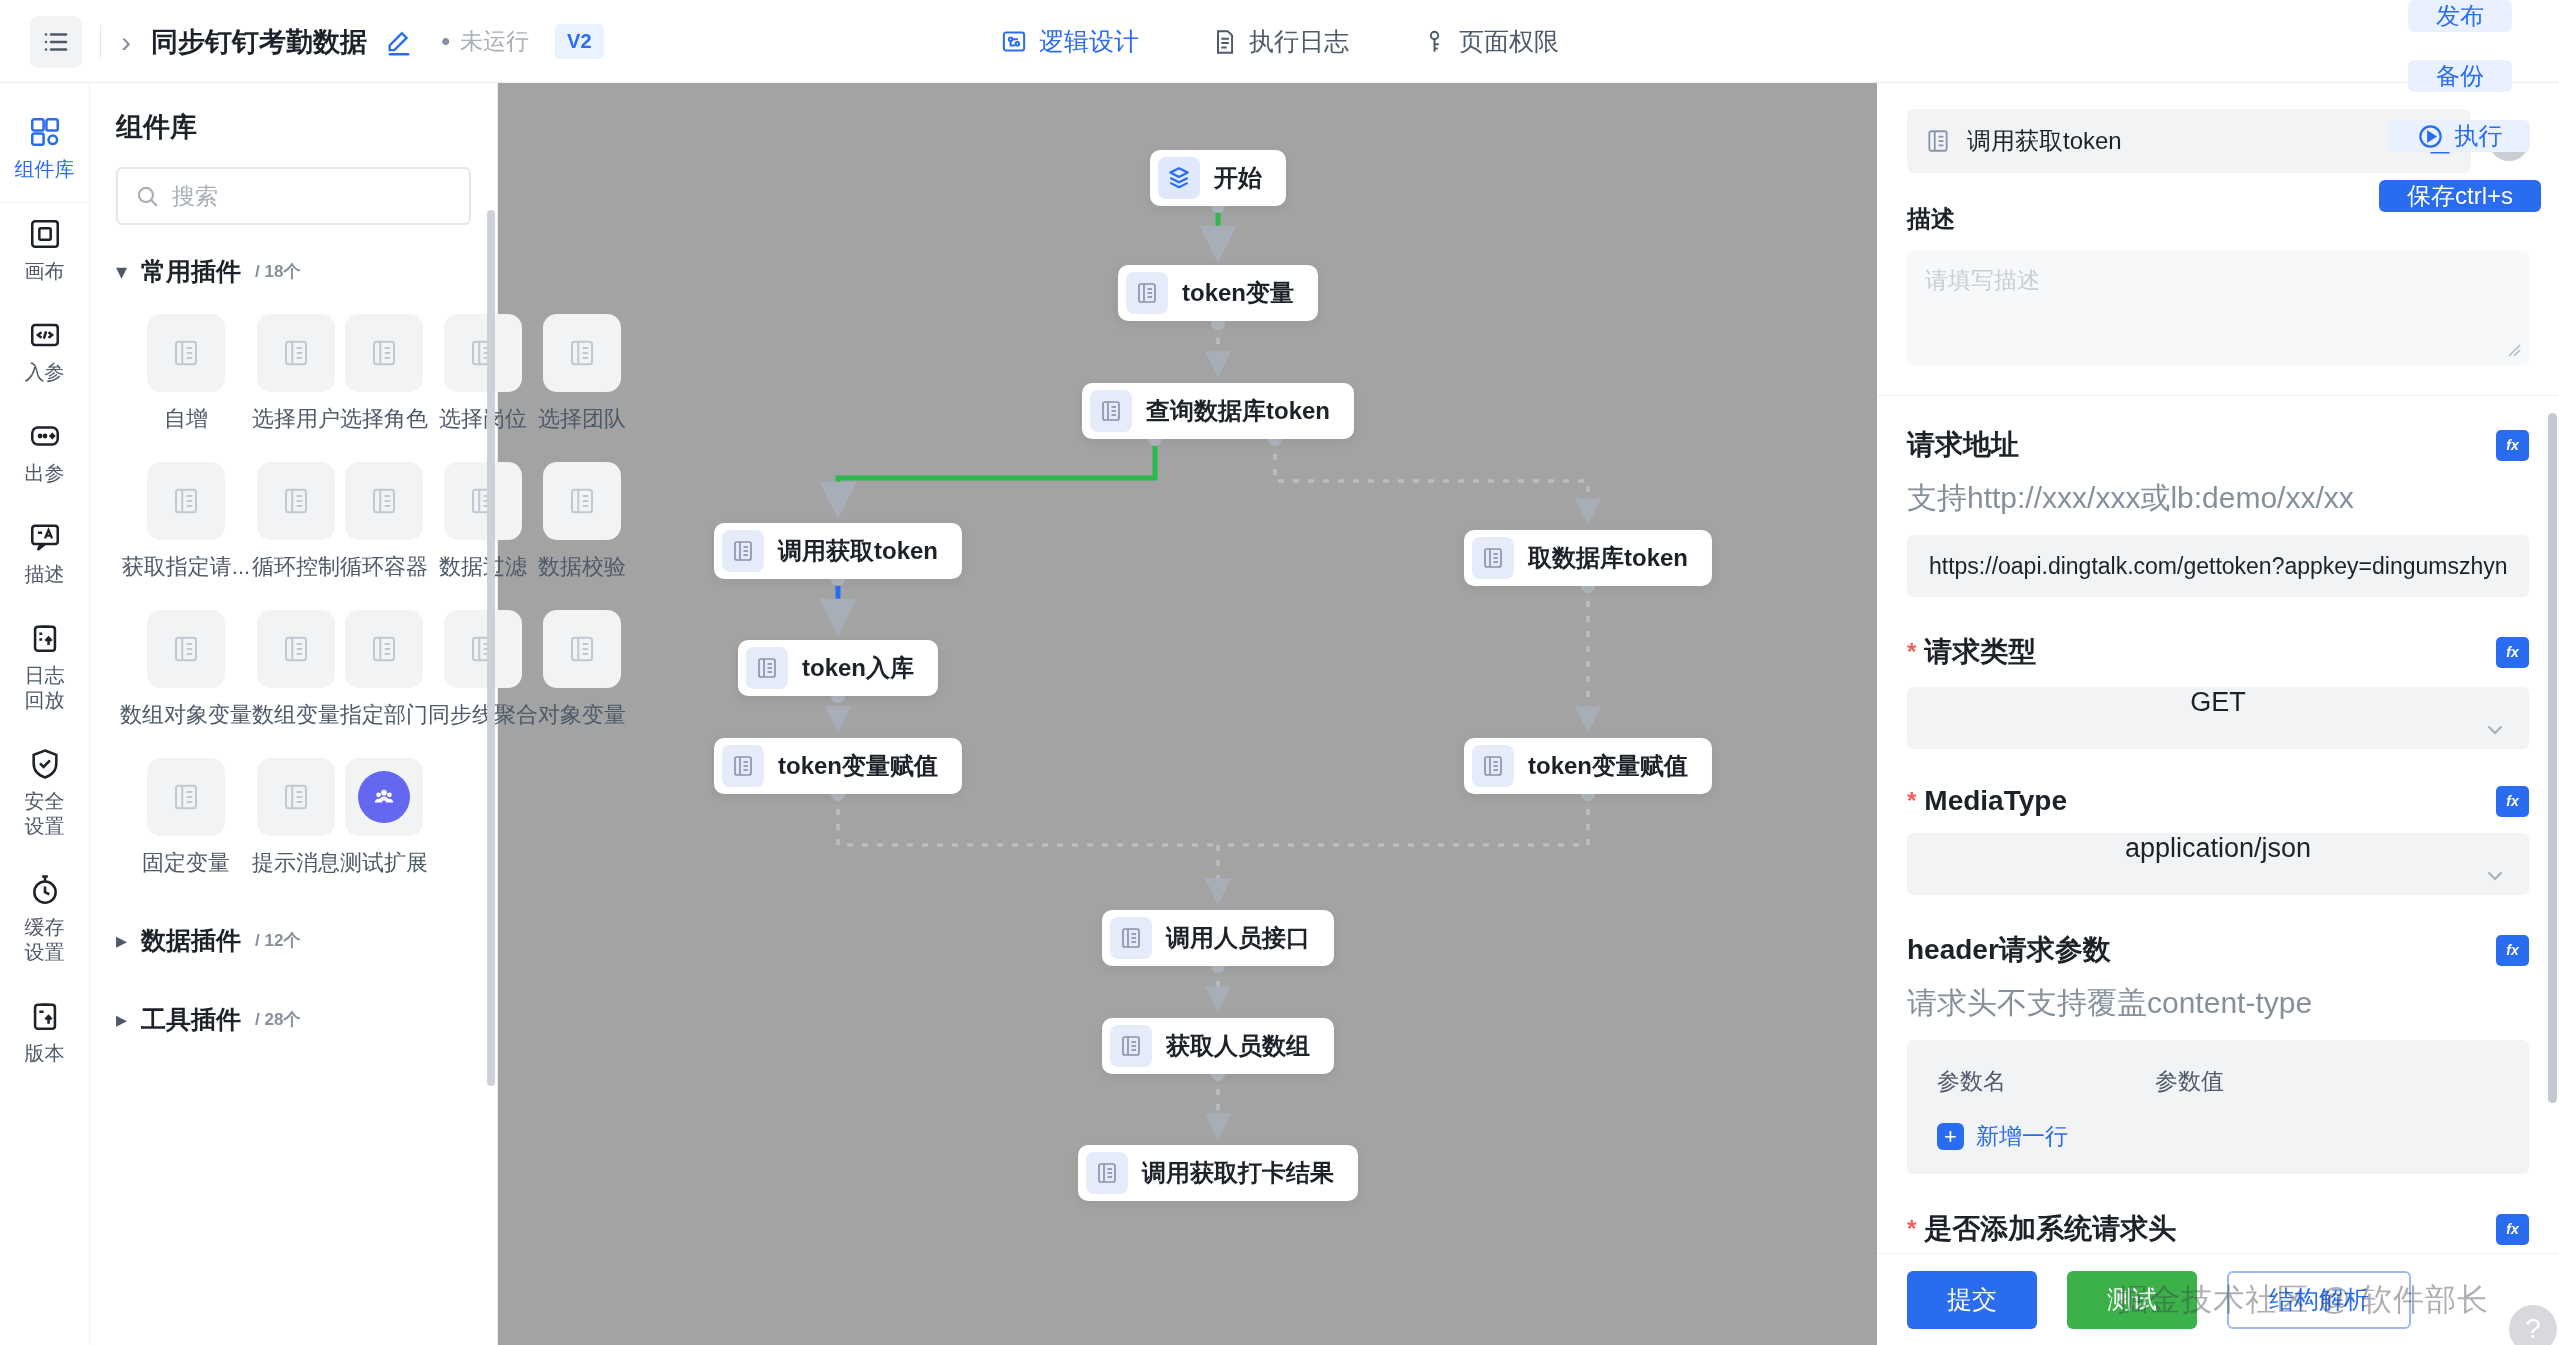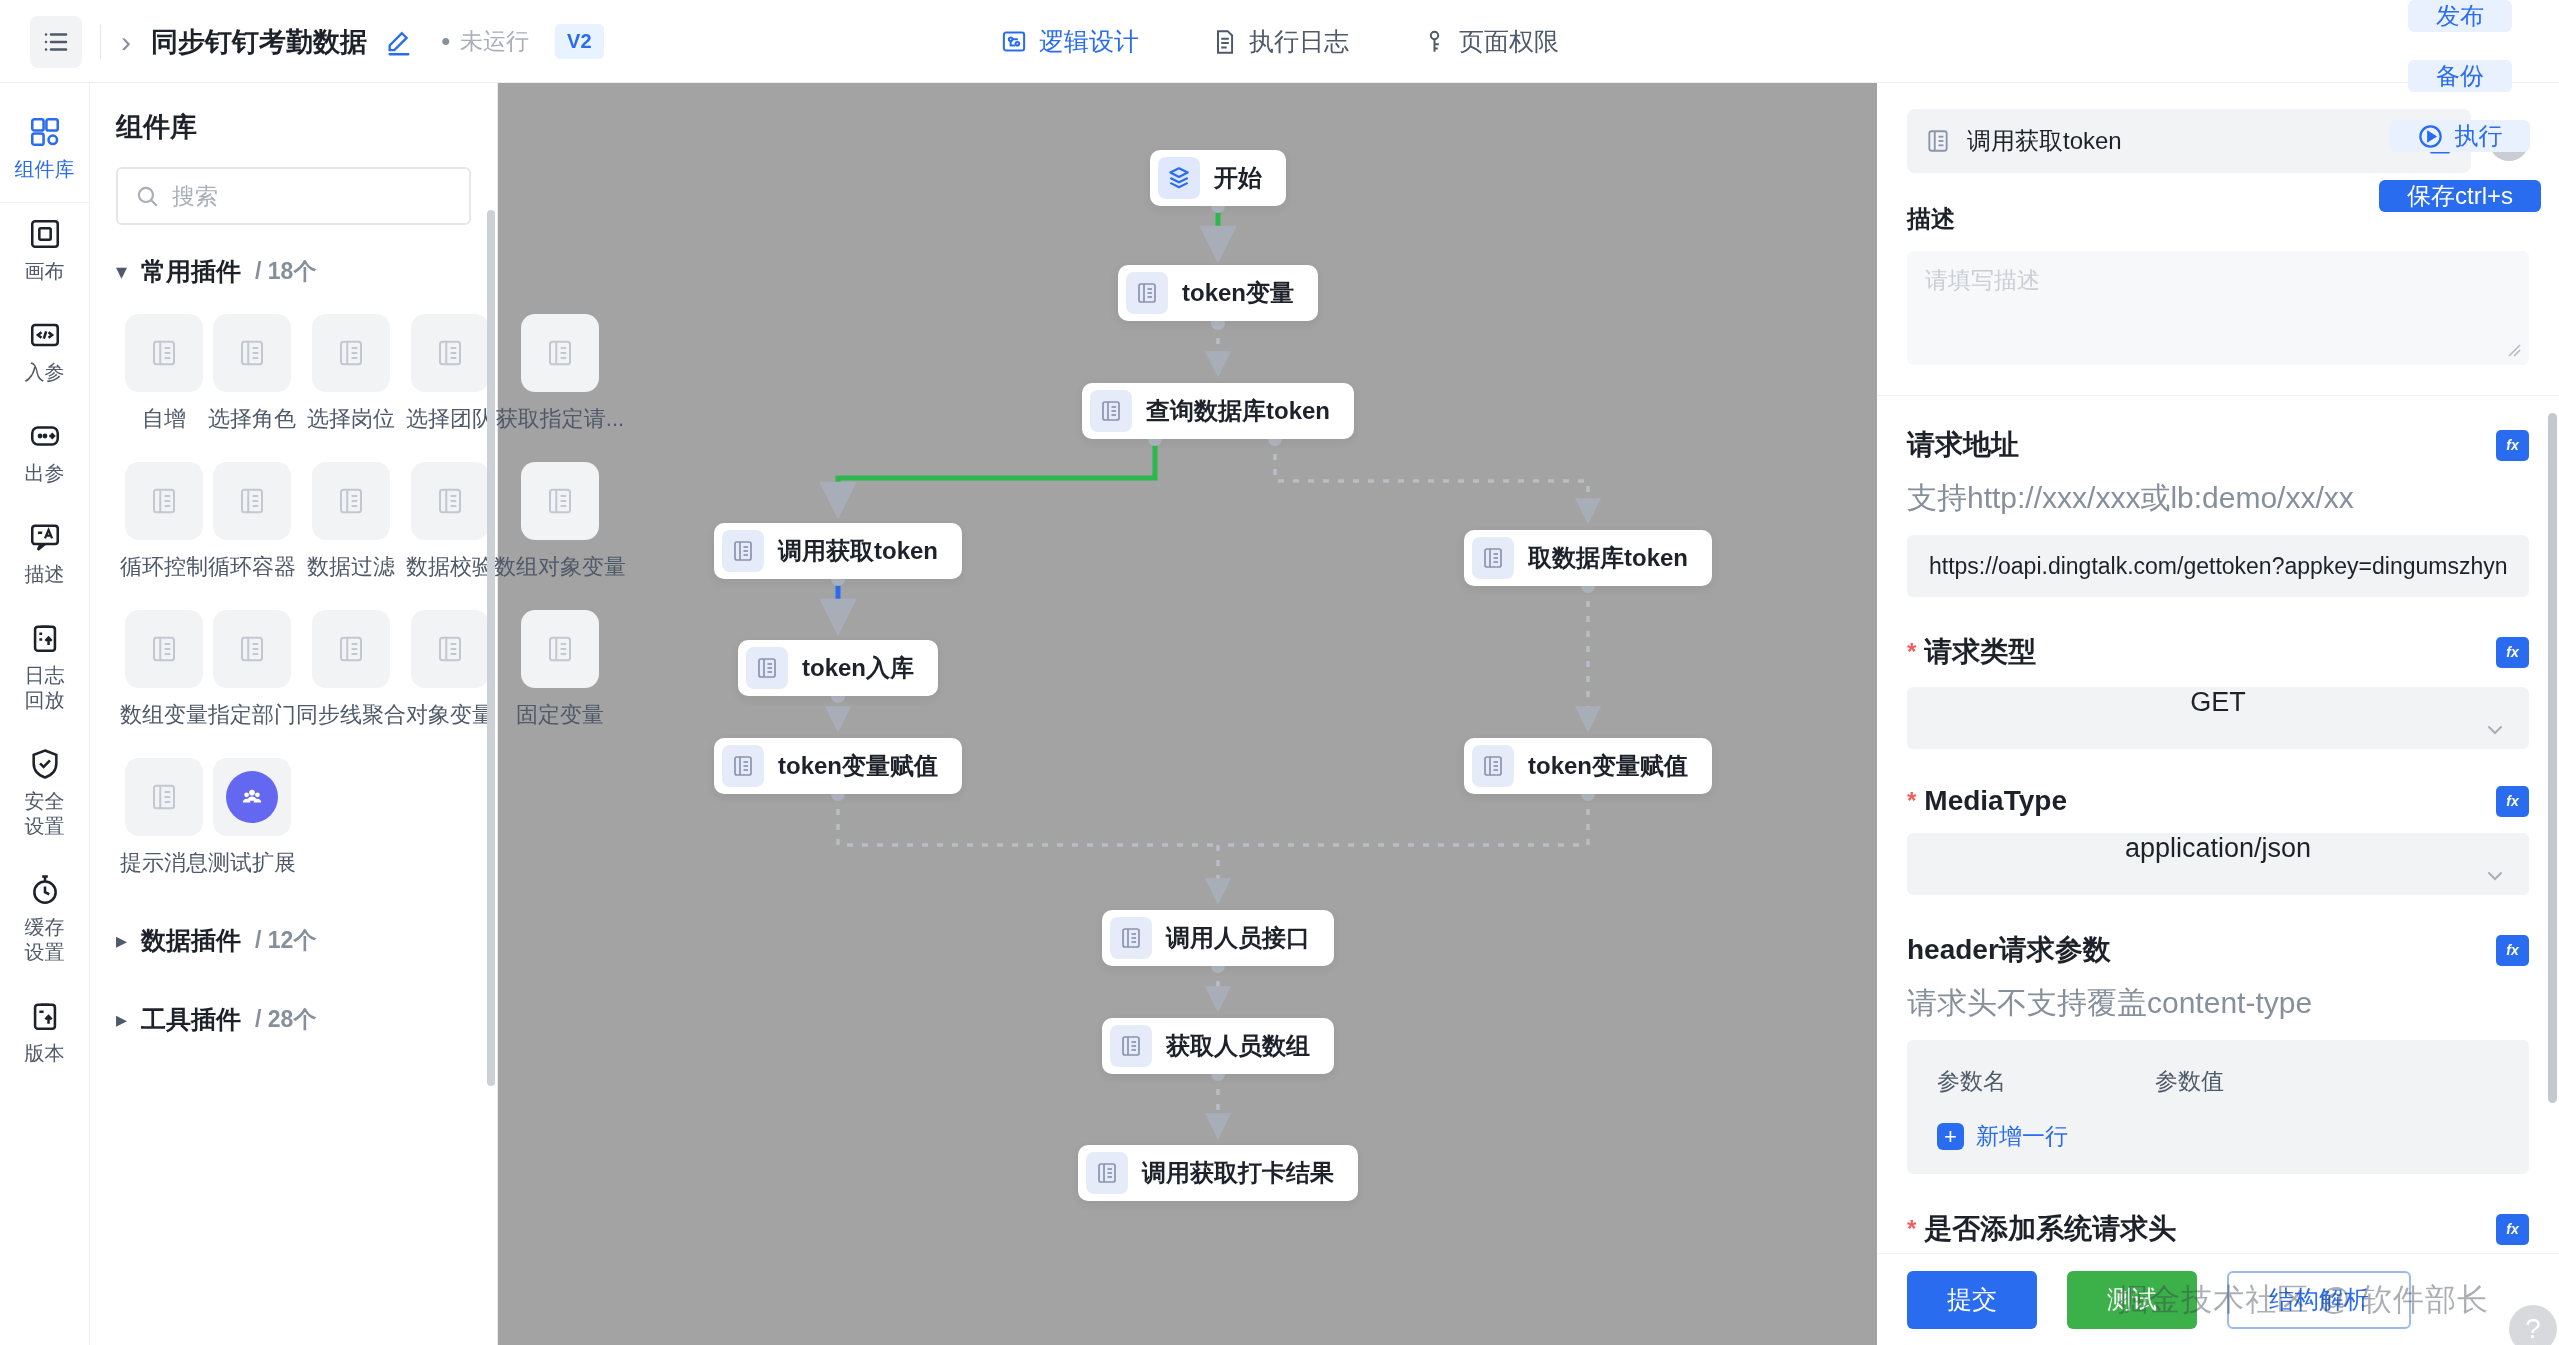--- a/index.html
+++ b/index.html
@@ -48,21 +48,21 @@
     border-right:1px solid #e8eaed; z-index:20; }
   .panel h2 { font-size:27px; font-weight:bold; color:#1d2129; margin:26px 0 22px 26px; }
   .search { margin:0 26px; height:58px; border:2px solid #e5e6eb; border-radius:6px;
     display:flex; align-items:center; gap:12px; padding:0 16px; background:#fff; }
   .search input { border:none; outline:none; flex:1; font-size:23px; color:#1d2129;
     font-family:inherit; background:transparent; min-width:0; }
   .search input::placeholder { color:#a9aeb8; }
   .sec { display:flex; align-items:center; gap:14px; padding:30px 26px 16px; cursor:pointer; }
   .sec .caret { color:#4e5969; font-size:22px; }
   .sec b { font-size:25px; color:#1d2129; }
-  .sec .cnt { font-size:23px; font-weight:bold; color:#86909c;text-align:center; }
+  .sec .cnt { font-size:17px; font-weight:bold; color:#86909c;text-align:center; }
   .grid { display:grid; grid-template-columns:repeat(5,1fr); row-gap:28px; padding:10px 30px 16px; }
   .cell { display:flex; flex-direction:column; align-items:center; cursor:grab; }
   .tile { width:78px; height:78px; background:#f2f3f5; border-radius:14px;
     display:flex; align-items:center; justify-content:center; color:#c2c7d1; }
   .tile .pcircle { width:52px; height:52px; border-radius:50%; background:#6467f0;
     display:flex; align-items:center; justify-content:center; color:#fff; }
   .cell-label { margin-top:12px; font-size:22px; color:#4e5969; white-space:nowrap; }
   .panel-scroll { position:absolute; right:2px; top:127px; width:8px; height:876px;
     background:#ccd1d8; border-radius:4px; }
 
@@ -314,20 +314,32 @@
         <div class="cell">
           <div class="tile">
             <svg width="30" height="30" viewBox="0 0 24 24" fill="none" stroke="currentColor" stroke-width="1.6">
               <rect x="4" y="3" width="16" height="18" rx="2"></rect>
               <line x1="9" y1="3" x2="9" y2="21"></line>
               <line x1="12.5" y1="8" x2="17" y2="8"></line>
               <line x1="12.5" y1="12" x2="17" y2="12"></line>
               <line x1="12.5" y1="16" x2="17" y2="16"></line>
             </svg>
           </div>
+          <div class="cell-label">选择用户</div>
+        </div>
+        <div class="cell">
+          <div class="tile">
+            <svg width="30" height="30" viewBox="0 0 24 24" fill="none" stroke="currentColor" stroke-width="1.6">
+              <rect x="4" y="3" width="16" height="18" rx="2"></rect>
+              <line x1="9" y1="3" x2="9" y2="21"></line>
+              <line x1="12.5" y1="8" x2="17" y2="8"></line>
+              <line x1="12.5" y1="12" x2="17" y2="12"></line>
+              <line x1="12.5" y1="16" x2="17" y2="16"></line>
+            </svg>
+          </div>
           <div class="cell-label">选择角色</div>
         </div>
         <div class="cell">
           <div class="tile">
             <svg width="30" height="30" viewBox="0 0 24 24" fill="none" stroke="currentColor" stroke-width="1.6">
               <rect x="4" y="3" width="16" height="18" rx="2"></rect>
               <line x1="9" y1="3" x2="9" y2="21"></line>
               <line x1="12.5" y1="8" x2="17" y2="8"></line>
               <line x1="12.5" y1="12" x2="17" y2="12"></line>
               <line x1="12.5" y1="16" x2="17" y2="16"></line>

